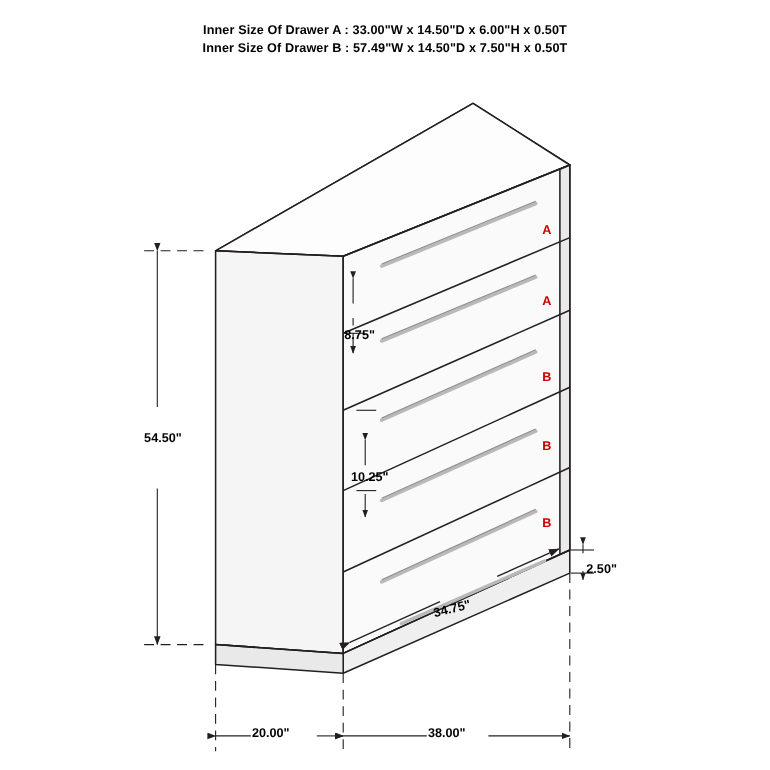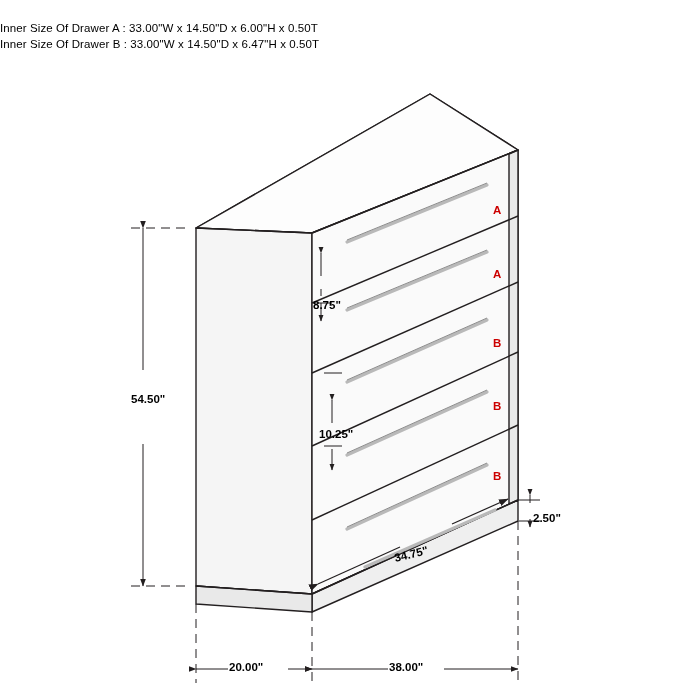--- a/index.html
+++ b/index.html
@@ -19,22 +19,23 @@
     position: absolute;
     left: 0;
     top: 0;
     width: 700px;
     height: 700px;
   }
   .hdr {
     position: absolute;
     left: 0;
     width: 700px;
+    text-align: center;
     font-size: 11.5px;
-    font-weight: normal;
+    font-weight: bold;
     letter-spacing: 0.1px;
   }
   .hdr.l1 { top: 22px; }
   .hdr.l2 { top: 38px; }
 
   svg { position: absolute; left: 0; top: 0; }
 
   .lbl {
     position: absolute;
     font-size: 11.5px;
@@ -43,21 +44,21 @@
   }
   .lbl.red { color: #cc0000; }
   .rot-8 { transform: rotate(-14deg); transform-origin: left bottom; }
 </style>
 </head>
 <body>
 
 <div id="stage">
 
   <div class="hdr l1">Inner Size Of Drawer  A : 33.00"W x 14.50"D x 6.00"H x 0.50T</div>
-  <div class="hdr l2">Inner Size Of Drawer B : 33.00"W x 14.50"D x 6.47"H x 0.50T</div>
+  <div class="hdr l2">Inner Size Of Drawer B : 57.49"W x 14.50"D x 7.50"H x 0.50T</div>
 
   <svg width="700" height="700" viewBox="0 0 700 700">
     <defs>
       <marker id="ah" markerWidth="9" markerHeight="9" refX="7.5" refY="3" orient="auto">
         <path d="M0,0 L8,3 L0,6 z" fill="#231f20"></path>
       </marker>
       <marker id="ahs" markerWidth="8" markerHeight="8" refX="6.5" refY="2.6" orient="auto">
         <path d="M0,0 L7,2.6 L0,5.2 z" fill="#231f20"></path>
       </marker>
     </defs>

